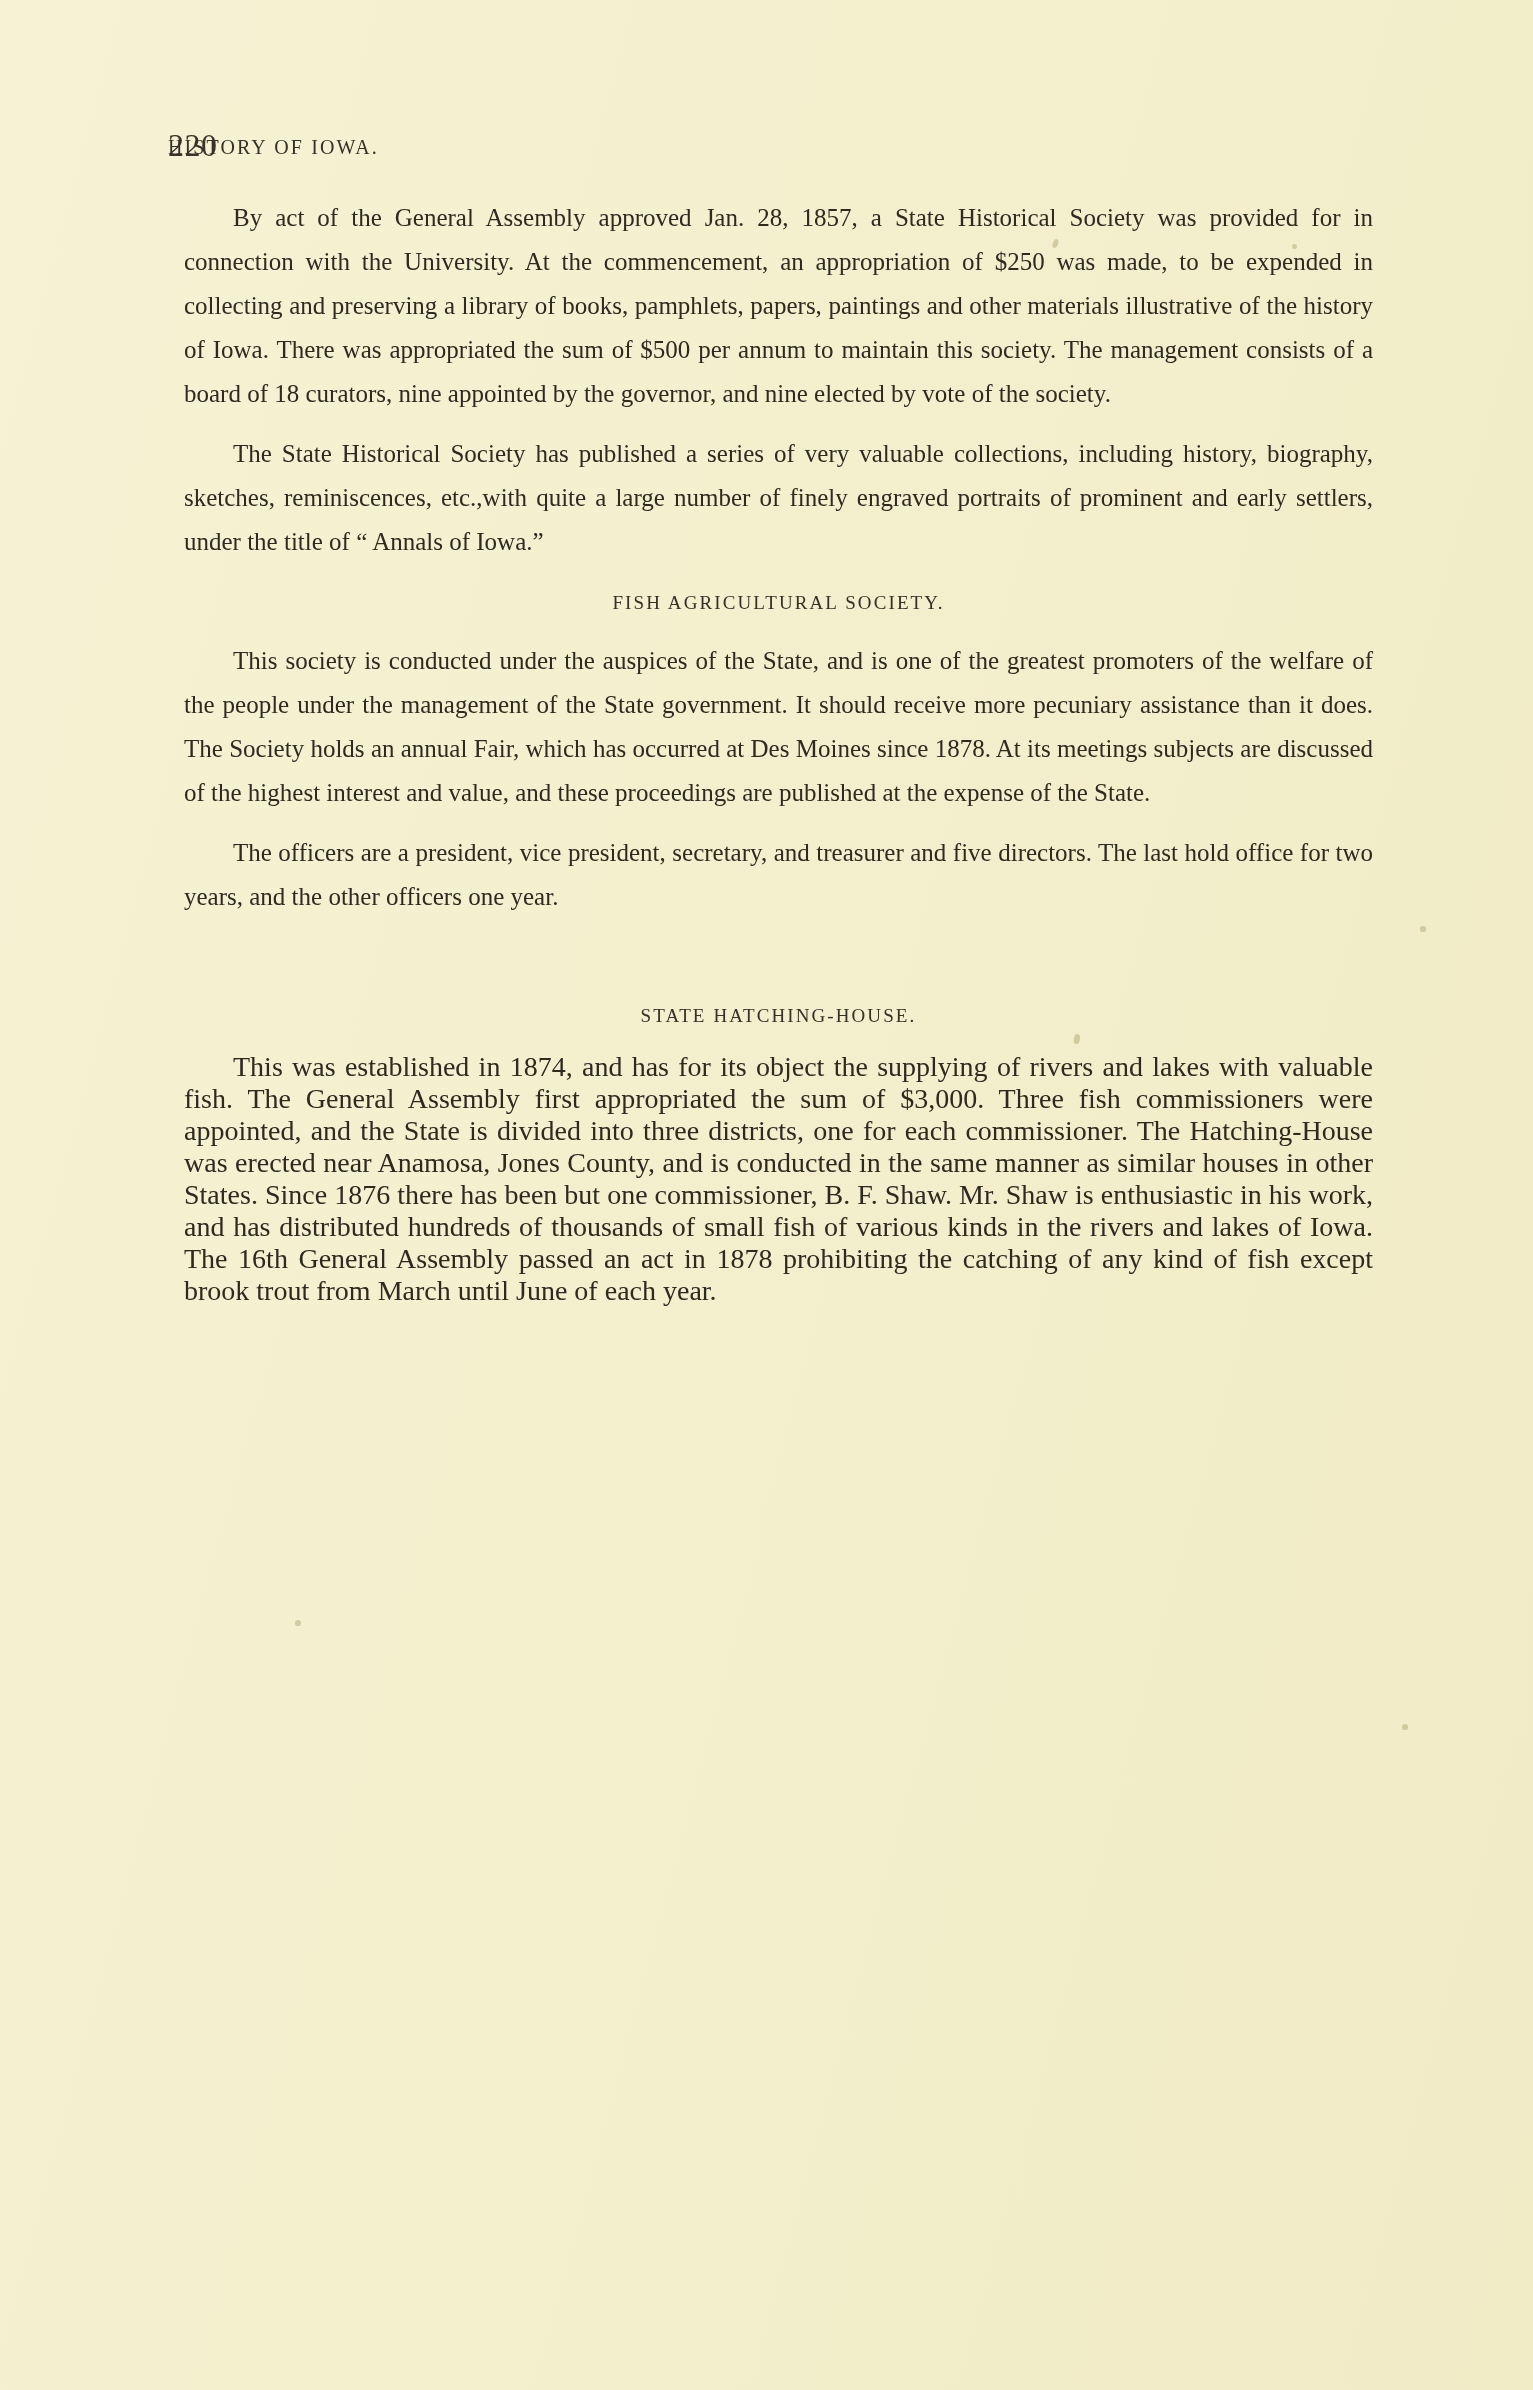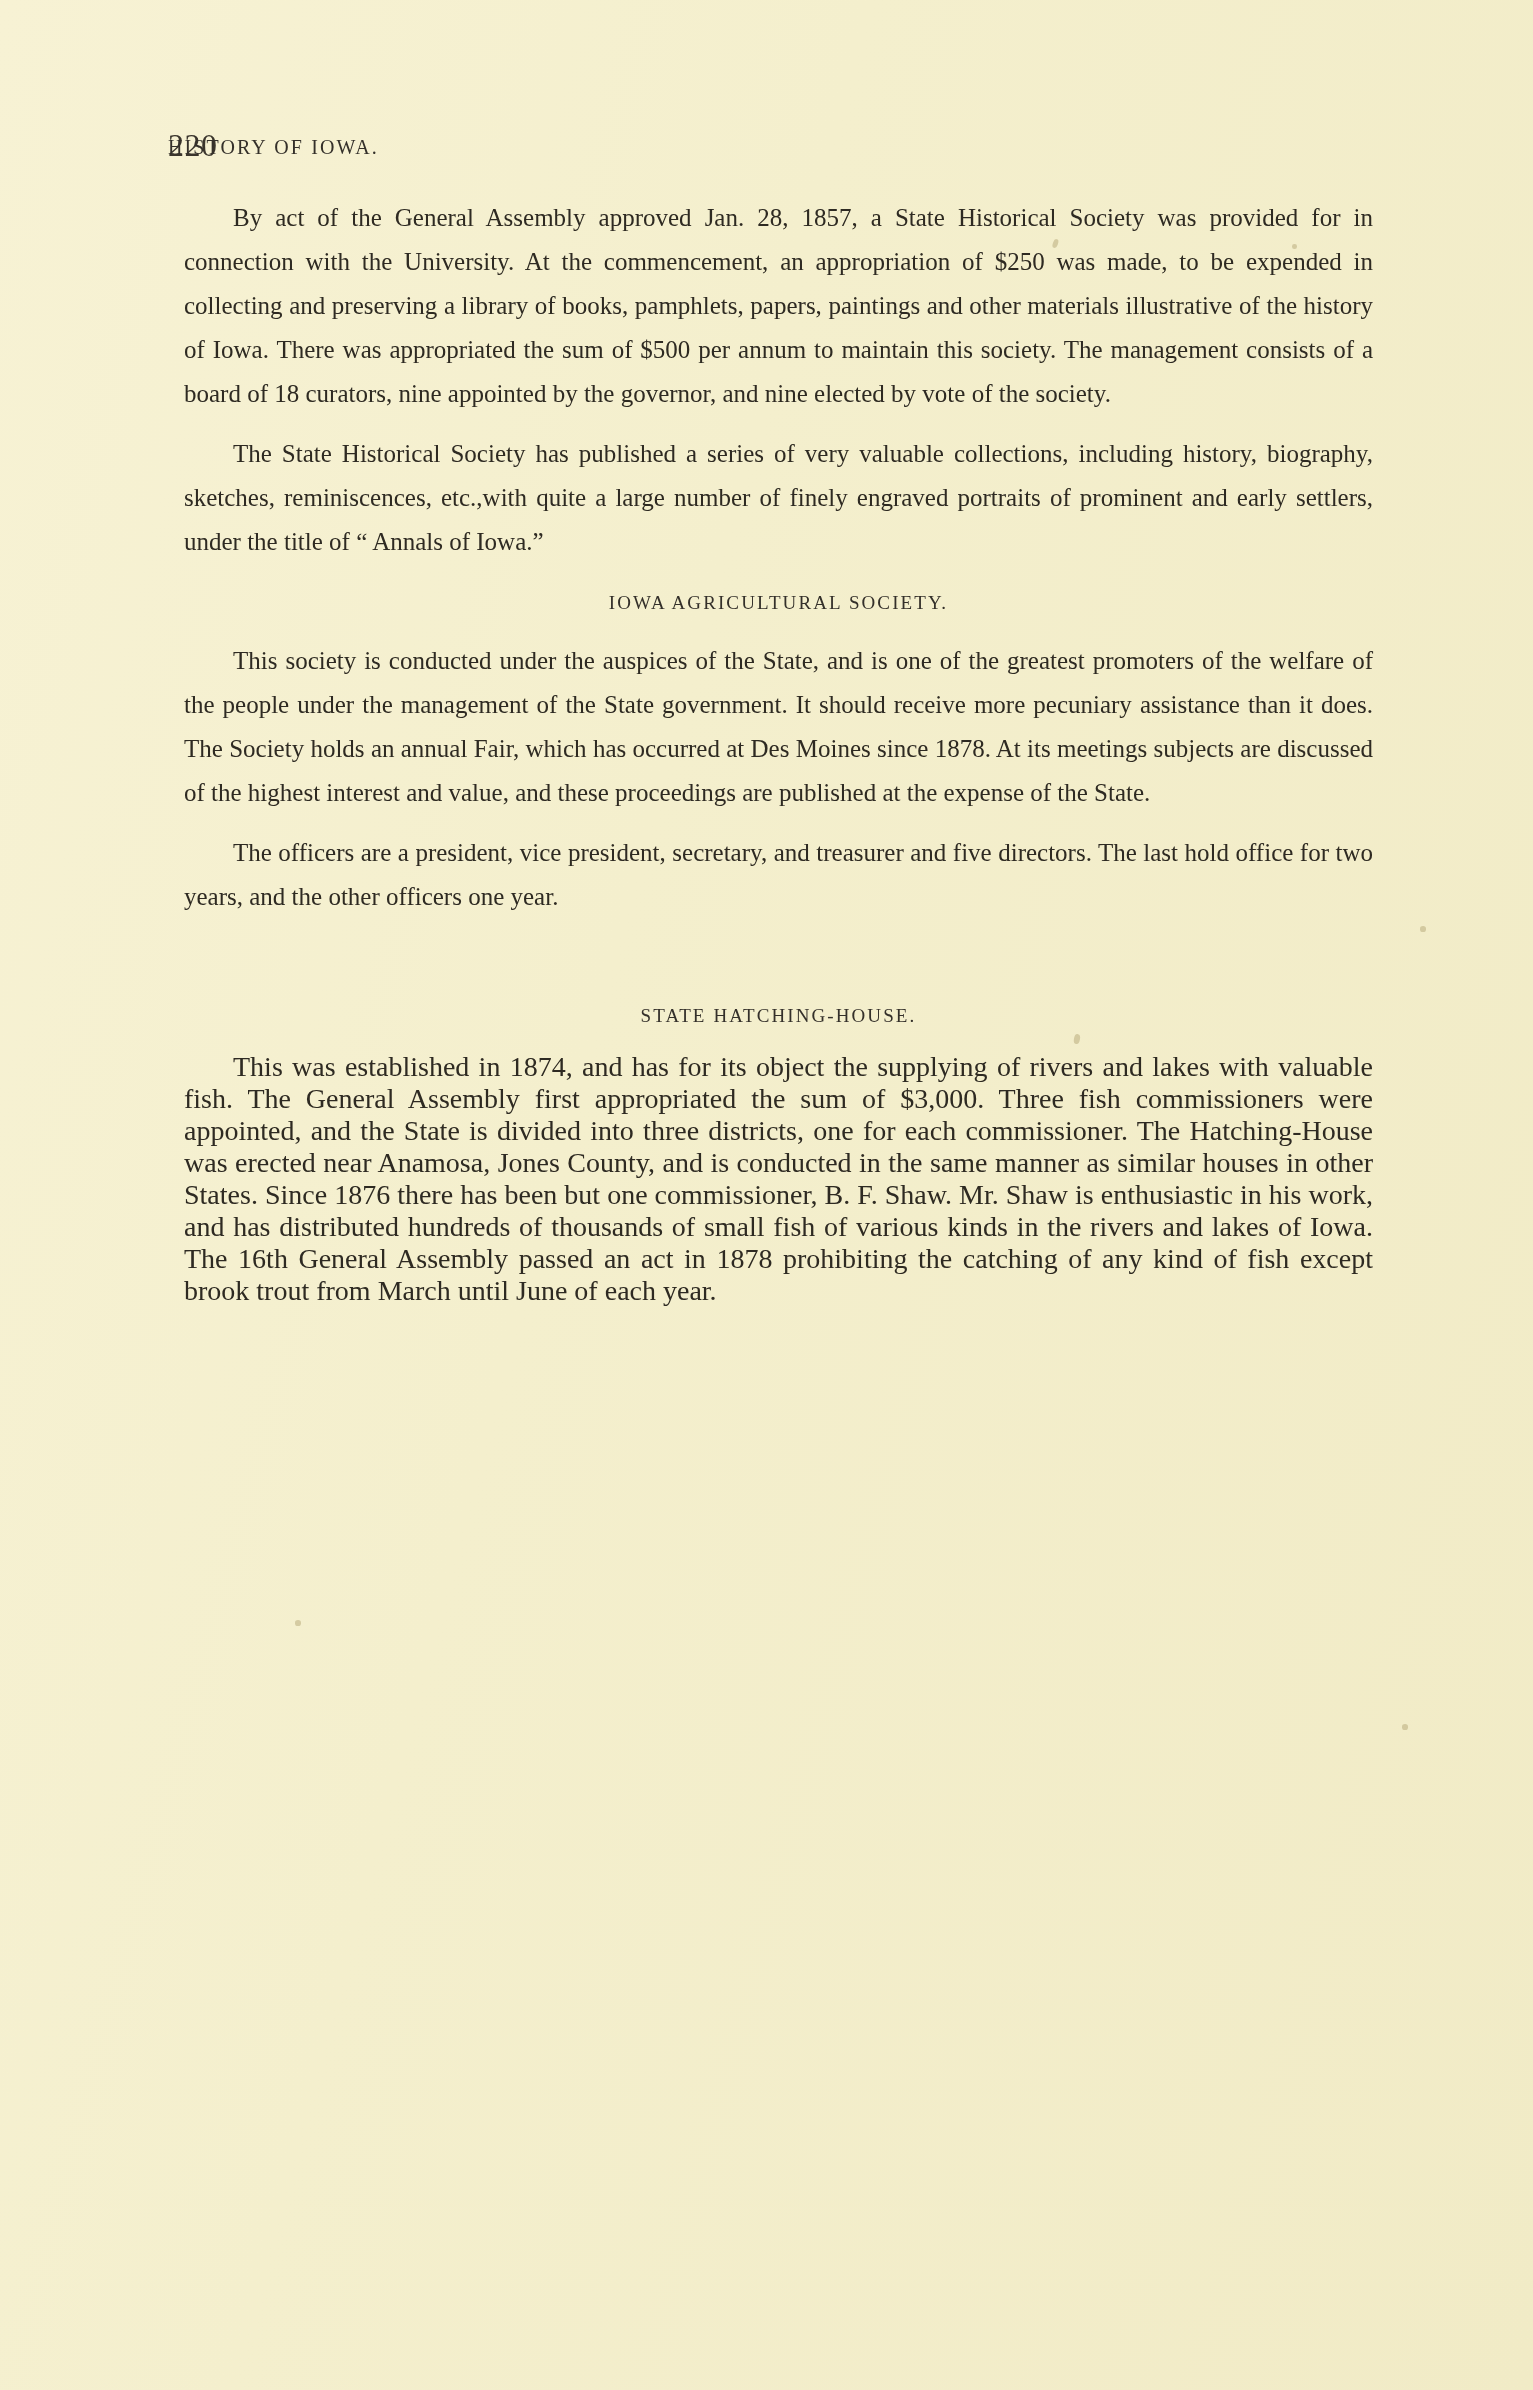--- a/index.html
+++ b/index.html
@@ -105,21 +105,21 @@
       <div class="folio">220</div>
       <div class="running-head">HISTORY OF IOWA.</div>
     </div>
 
     <div class="block">
       <p class="indent">By act of the General Assembly approved Jan. 28, 1857, a State Historical Society was provided for in connection with the University. At the commencement, an appropriation of $250 was made, to be expended in collecting and preserving a library of books, pamphlets, papers, paintings and other materials illustrative of the history of Iowa. There was appropriated the sum of $500 per annum to maintain this society. The management consists of a board of 18 curators, nine appointed by the governor, and nine elected by vote of the society.</p>
       <p class="indent">The State Historical Society has published a series of very valuable collections, including history, biography, sketches, reminiscences, etc.,with quite a large number of finely engraved portraits of prominent and early settlers, under the title of “ Annals of Iowa.”</p>
     </div>
 
     <div class="block">
-      <div class="section-head tight">IOWA AGRICULTURAL SOCIETY.</div>
+      <div class="section-head tight">FISH AGRICULTURAL SOCIETY.</div>
       <p class="indent">This society is conducted under the auspices of the State, and is one of the greatest promoters of the welfare of the people under the management of the State government. It should receive more pecuniary assistance than it does. The Society holds an annual Fair, which has occurred at Des Moines since 1878. At its meetings subjects are discussed of the highest interest and value, and these proceedings are published at the expense of the State.</p>
       <p class="indent">The officers are a president, vice president, secretary, and treasurer and five directors. The last hold office for two years, and the other officers one year.</p>
     </div>
 
     <div class="spacer-md"></div>
 
     <div class="block fish-block">
       <div class="section-head">STATE HATCHING-HOUSE.</div>
       <p class="indent">This was established in 1874, and has for its object the supplying of rivers and lakes with valuable fish. The General Assembly first appropriated the sum of $3,000. Three fish commissioners were appointed, and the State is divided into three districts, one for each commissioner. The Hatching-House was erected near Anamosa, Jones County, and is conducted in the same manner as similar houses in other States. Since 1876 there has been but one commissioner, B. F. Shaw. Mr. Shaw is enthusiastic in his work, and has distributed hundreds of thousands of small fish of various kinds in the rivers and lakes of Iowa. The 16th General Assembly passed an act in 1878 prohibiting the catching of any kind of fish except brook trout from March until June of each year.</p>
     </div>

